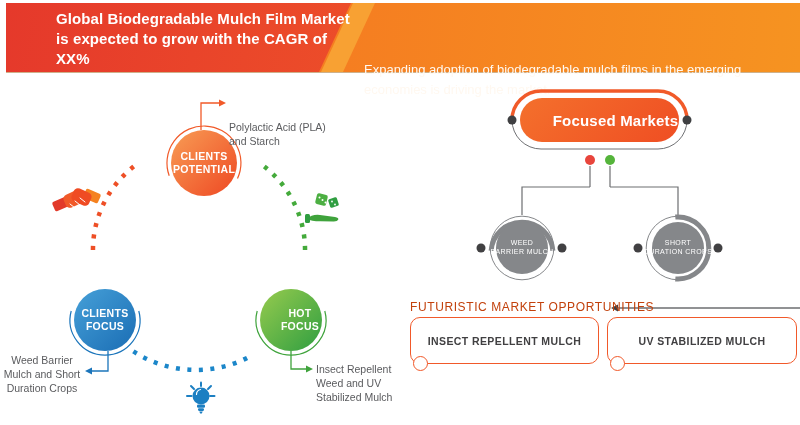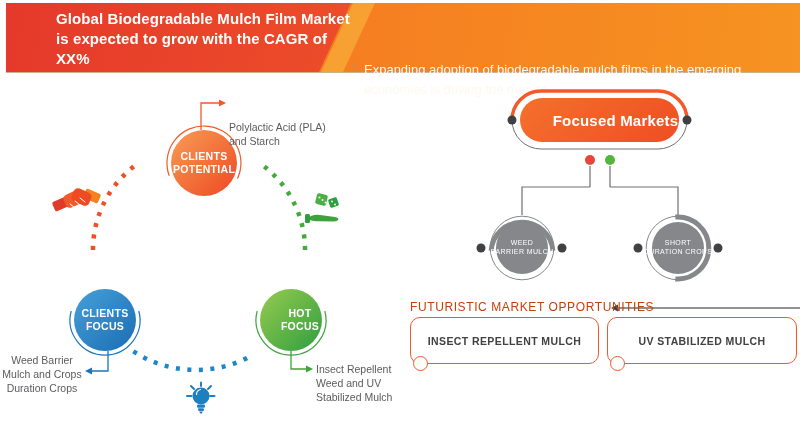--- a/index.html
+++ b/index.html
@@ -173,21 +173,21 @@
   <div>HOT</div>
   <div>FOCUS</div>
 </div>
 
 <div class="callout" style="left:229px;top:96px;margin-top:24px;">
   <div>Polylactic Acid (PLA)</div>
   <div>and Starch</div>
 </div>
 <div class="callout" style="left:2px;top:353px;width:80px;text-align:center;">
   <div>Weed Barrier</div>
-  <div>Mulch and Crops</div>
+  <div>Mulch and Short</div>
   <div>Duration Crops</div>
 </div>
 <div class="callout" style="left:316px;top:362px;">
   <div>Insect Repellent</div>
   <div>Weed and UV</div>
   <div>Stabilized Mulch</div>
 </div>
 
 <div class="pill">
   <span>Focused Markets</span>

